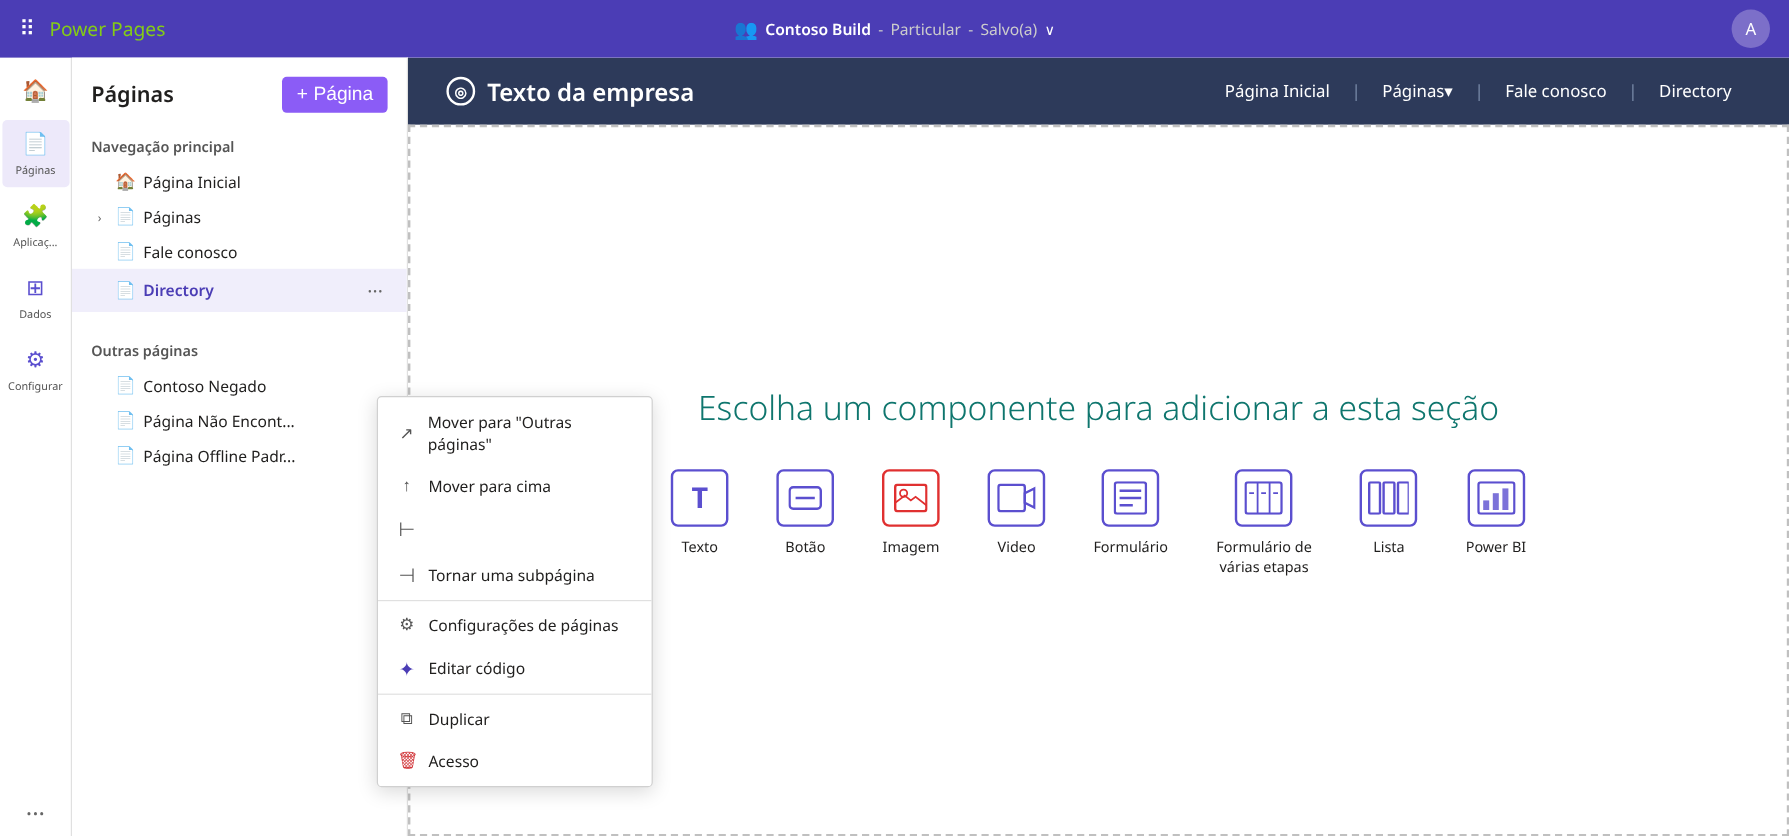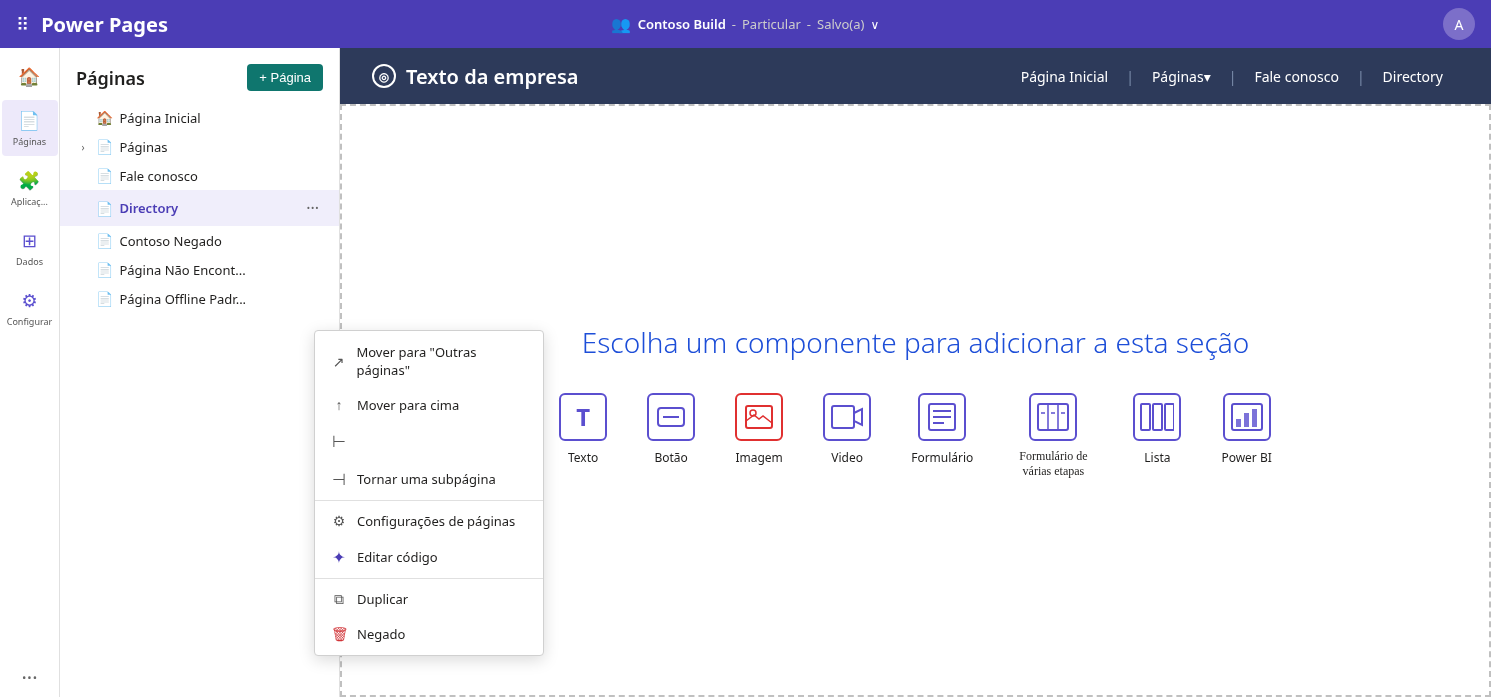--- a/index.html
+++ b/index.html
@@ -14,23 +14,23 @@
       padding: 0 16px;
       position: relative;
     }
     .topbar-dots {
       color: white;
       font-size: 18px;
       margin-right: 12px;
       cursor: pointer;
     }
     .topbar-title {
-      color: #ffffff;
-      font-size: 20px;
-      font-weight: 700;
+      color: #84cc16;
+      font-size: 16px;
+      font-weight: 400;
     }
     .topbar-center {
       position: absolute;
       left: 50%;
       transform: translateX(-50%);
       display: flex;
       align-items: center;
       gap: 6px;
       color: white;
       font-size: 13px;
@@ -124,26 +124,26 @@
       align-items: center;
       justify-content: space-between;
       padding: 16px 16px 12px 16px;
     }
     .pages-sidebar-title {
       font-size: 18px;
       font-weight: 600;
       color: #201f1e;
     }
     .add-page-btn {
-      background: #0f766e;
+      background: #8b5cf6;
       color: white;
       border: none;
       border-radius: 4px;
       padding: 6px 12px;
-      font-size: 13px;
+      font-size: 16px;
       cursor: pointer;
       display: flex;
       align-items: center;
       gap: 4px;
     }
 
     .nav-section-title {
       font-size: 12px;
       font-weight: 600;
       color: #555;
@@ -278,21 +278,21 @@
       display: flex;
       flex-direction: column;
       align-items: center;
       justify-content: center;
       gap: 32px;
       padding: 40px;
     }
     .canvas-prompt {
       font-size: 28px;
       font-weight: 300;
-      color: #1d4ed8;
+      color: #0f766e;
       text-align: center;
     }
     .component-grid {
       display: flex;
       gap: 40px;
       align-items: flex-start;
       justify-content: center;
     }
     .component-item {
       display: flex;
@@ -360,20 +360,21 @@
     </div>
     <div class="icon-sidebar-dots">...</div>
   </div>
 
   <div class="pages-sidebar">
     <div class="pages-sidebar-header">
       <span class="pages-sidebar-title">Páginas</span>
       <button class="add-page-btn">+ Página</button>
     </div>
 
+    <div class="nav-section-title">Navegação principal</div>
 
     <div class="nav-item">
       <span class="expand-arrow">&nbsp;</span>
       <span class="page-icon blue">🏠</span>
       <span class="page-label">Página Inicial</span>
     </div>
 
     <div class="nav-item">
       <span class="expand-arrow">›</span>
       <span class="page-icon gray">📄</span>
@@ -384,20 +385,21 @@
       <span class="page-icon gray">📄</span>
       <span class="page-label">Fale conosco</span>
     </div>
 
     <div class="nav-item nav-item-indented" style="background:#f0eefb;">
       <span class="page-icon blue">📄</span>
       <span class="page-label" style="color:#4b3db5; font-weight:600;">Directory</span>
       <span class="more-btn">···</span>
     </div>
 
+    <div class="nav-section-title" style="margin-top:16px;">Outras páginas</div>
 
     <div class="nav-item">
       <span class="expand-arrow">&nbsp;</span>
       <span class="page-icon gray">📄</span>
       <span class="page-label">Contoso Negado</span>
     </div>
     <div class="nav-item">
       <span class="expand-arrow">&nbsp;</span>
       <span class="page-icon gray">📄</span>
       <span class="page-label">Página Não Encont...</span>
@@ -434,21 +436,21 @@
       <span class="cm-icon blue" style="color:#4b3db5; font-size:16px;">✦</span>
       <span>Editar código</span>
     </div>
     <div class="context-menu-divider"></div>
     <div class="context-menu-item">
       <span class="cm-icon gray">⧉</span>
       <span>Duplicar</span>
     </div>
     <div class="context-menu-item">
       <span class="cm-icon red">🗑</span>
-      <span>Negado</span>
+      <span>Acesso</span>
     </div>
   </div>
 
   <div class="main-content">
 
     <div class="preview-navbar">
       <div class="preview-logo">
         <div class="preview-logo-circle">◎</div>
         <span>Texto da empresa</span>
       </div>
@@ -519,21 +521,21 @@
           <div class="component-icon">
             <svg width="32" height="28" viewBox="0 0 32 28">
                 <rect x="1" y="1" width="30" height="26" rx="2" fill="none" stroke="#5b4fcf" stroke-width="2"></rect>
                 <line x1="11" y1="1" x2="11" y2="27" stroke="#5b4fcf" stroke-width="1.5"></line>
                 <line x1="21" y1="1" x2="21" y2="27" stroke="#5b4fcf" stroke-width="1.5"></line>
                 <line x1="4" y1="10" x2="8" y2="10" stroke="#5b4fcf" stroke-width="1.5"></line>
                 <line x1="14" y1="10" x2="18" y2="10" stroke="#5b4fcf" stroke-width="1.5"></line>
                 <line x1="24" y1="10" x2="28" y2="10" stroke="#5b4fcf" stroke-width="1.5"></line>
               </svg>
           </div>
-          <span class="component-label" style="max-width:80px; text-align:center;font-family:Liberation Serif, serif;">Formulário de várias etapas</span>
+          <span class="component-label" style="max-width:80px; text-align:center;">Formulário de várias etapas</span>
         </div>
 
         <div class="component-item">
           <div class="component-icon">
             <svg width="34" height="28" viewBox="0 0 34 28">
                 <rect x="1" y="1" width="9" height="26" rx="1" fill="none" stroke="#5b4fcf" stroke-width="2"></rect>
                 <rect x="13" y="1" width="9" height="26" rx="1" fill="none" stroke="#5b4fcf" stroke-width="2"></rect>
                 <rect x="25" y="1" width="9" height="26" rx="1" fill="none" stroke="#5b4fcf" stroke-width="2"></rect>
               </svg>
           </div>

